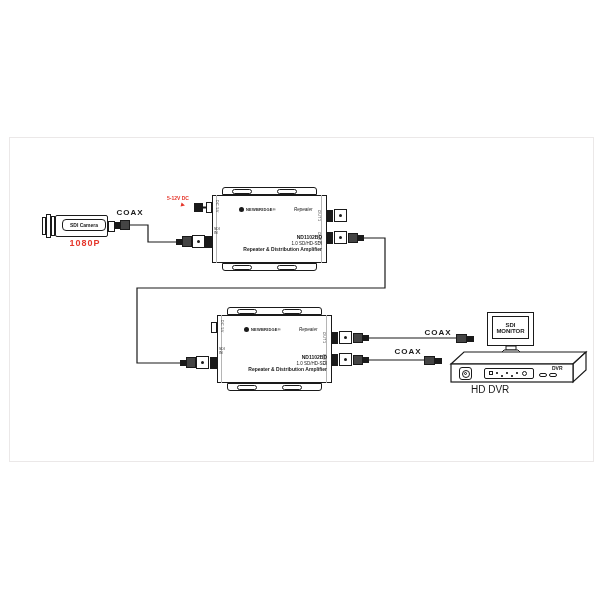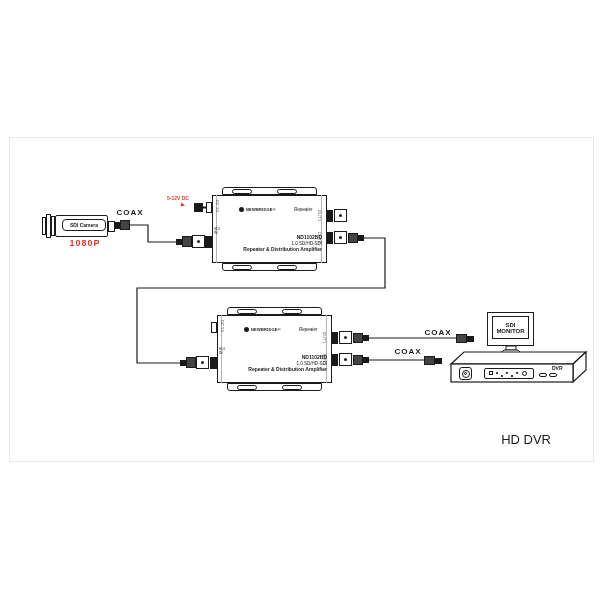--- a/index.html
+++ b/index.html
@@ -215,16 +215,16 @@
       <span class="dot" style="left:11px;top:3px;width:1.6px;height:1.6px;"></span>
       <span class="dot" style="left:16px;top:6px;width:1.6px;height:1.6px;"></span>
       <span class="dot" style="left:21px;top:3px;width:1.6px;height:1.6px;"></span>
       <span class="dot" style="left:26px;top:6px;width:1.6px;height:1.6px;"></span>
       <span class="dot" style="left:31px;top:3px;width:1.6px;height:1.6px;"></span>
       <div class="abs" style="left:37px;top:2px;width:5px;height:5px;border:1px solid #1a1a1a;border-radius:50%;"></div>
     </div>
 
     <div class="abs oval" style="left:539px;top:373px;width:8px;height:4px;"></div>
     <div class="abs oval" style="left:549px;top:373px;width:8px;height:4px;"></div>
-    <div class="abs lbl" style="left:471px;top:385px;width:80px;text-align:right;font-size:13px;margin-top:48px;">HD DVR</div>
+    <div class="abs lbl" style="left:471px;top:385px;width:80px;text-align:left;font-size:10px;">HD DVR</div>
   </div>
 
 </div>
 
 </body></html>

